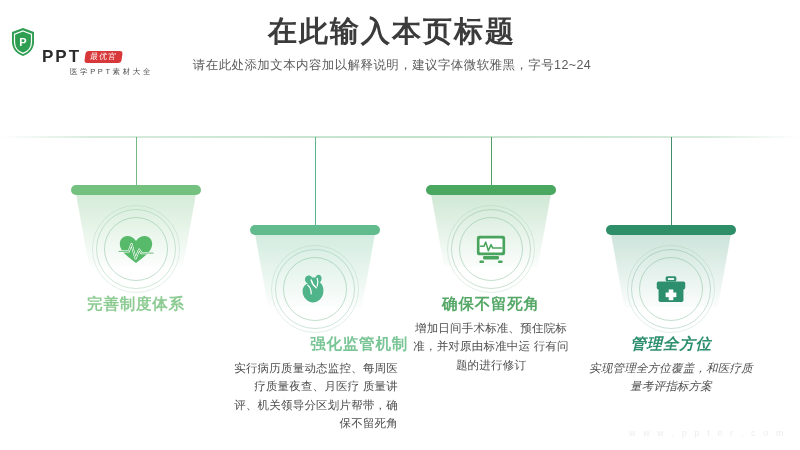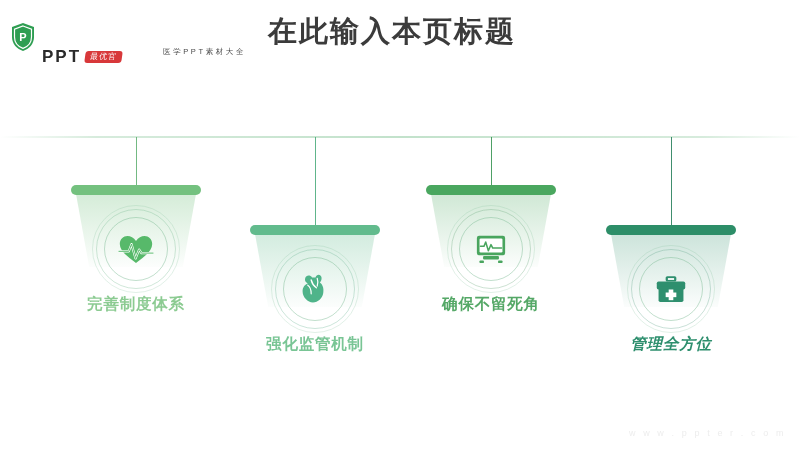--- a/index.html
+++ b/index.html
@@ -5,21 +5,21 @@
   html,body{margin:0;padding:0;}
   body{
     width:800px;height:450px;overflow:hidden;
     background:#ffffff;
     font-family:"Liberation Sans","DejaVu Sans",sans-serif;
     position:relative;
   }
   
   .logo{position:absolute;left:10px;top:8px;display:flex;align-items:center;gap:6px;}
   .logo-shield{width:26px;height:30px;flex:none;}
-  .logo-text{display:flex;flex-direction:row;gap:13px;margin-top:40px;}
+  .logo-text{display:flex;flex-direction:column;gap:3px;margin-top:40px;}
   .logo-row1{display:flex;align-items:center;gap:4px;}
   .logo-ppt{font-size:17px;font-weight:bold;color:#2b2b2b;letter-spacing:2px;line-height:1;}
   .logo-badge{background:#d8383a;color:#fff;font-size:8px;line-height:1;
     padding:2px 5px;border-radius:3px;letter-spacing:1px;transform:skewX(-8deg);}
   .logo-sub{font-size:7.5px;color:#4a4a4a;letter-spacing:2.6px;line-height:1;padding-left:28px;}
 
   
   .header{position:absolute;left:0;right:16px;top:14px;text-align:center;}
   .title{font-size:29px;font-weight:bold;color:#3b3b3b;letter-spacing:2px;line-height:1.2;}
   .subline{font-size:12.5px;color:#5b5b5b;line-height:1.75;margin-top:6px;letter-spacing:.4px;}
@@ -68,20 +68,21 @@
       <span class="logo-ppt">PPT</span>
       <span class="logo-badge">最优官</span>
     </div>
     <div class="logo-sub">医学PPT素材大全</div>
   </div>
 </div>
 
 <div class="header">
   <div class="title">在此输入本页标题</div>
   <div class="subline">
+    <div>请在此处添加文本内容加以解释说明，建议字体微软雅黑，字号12~24</div>
   </div>
 </div>
 
 <div class="ceiling"></div>
 
 <div class="stage">
 
   <div class="col" style="left:43px;top:137px;">
     <div class="cord" style="height:48px;background:#5aad6c;"></div>
     <div class="lamp" style="top:48px;">
@@ -114,22 +115,23 @@
         <svg viewBox="0 0 36 38" width="31" height="33">
           <path d="M14 5 C12 2 7 2 6 6 C5 9 7 11 9 12 C6 13 3 16 3 21
                    C3 28 9 34 15 34 C21 34 26 29 27 23 C28 17 26 13 23 11
                    C25 9 26 5 24 3 C22 1 19 2 18 5 Z" fill="#4fb48a"></path>
           <path d="M13 8 C14 12 16 15 19 17" fill="none" stroke="#ffffff" stroke-width="1.6" stroke-linecap="round"></path>
           <path d="M20 6 C21 9 21 12 20 15" fill="none" stroke="#ffffff" stroke-width="1.4" stroke-linecap="round"></path>
           <path d="M9 14 C12 16 13 20 13 24" fill="none" stroke="#ffffff" stroke-width="1.4" stroke-linecap="round"></path>
         </svg>
       </div>
     </div>
-    <div style="position:absolute;top:198px;left:0;width:186px;">
+    <div style="position:absolute;top:198px;left:0;width:186px;text-align:right;">
       <div class="heading" style="color:#79c595;">强化监管机制</div>
+      <div class="desc">实行病历质量动态监控、每周医疗质量夜查、月医疗 质量讲评、机关领导分区划片帮带，确保不留死角</div>
     </div>
   </div>
 
   <div class="col" style="left:398px;top:137px;">
     <div class="cord" style="height:48px;background:#2f8f4b;"></div>
     <div class="lamp" style="top:48px;">
       <div class="bar" style="background:#4aa75f;"></div>
       <div class="cone" style="background:linear-gradient(180deg,rgba(74,167,95,.26),rgba(74,167,95,.02));"></div>
     </div>
     <div class="ring" style="top:72px;border:1px solid rgba(110,170,125,.35);">
@@ -139,20 +141,21 @@
           <rect x="6" y="5" width="26" height="16" rx="1.5" fill="#ffffff"></rect>
           <path d="M7 14 H11 L13 9 L16 19 L19 12 L21 16 H31" fill="none" stroke="#49a55e" stroke-width="1.7" stroke-linecap="round" stroke-linejoin="round"></path>
           <rect x="10" y="25" width="18" height="4" rx="1.2" fill="#49a55e"></rect>
           <rect x="6" y="30" width="5" height="3" rx="1" fill="#49a55e"></rect>
           <rect x="27" y="30" width="5" height="3" rx="1" fill="#49a55e"></rect>
         </svg>
       </div>
     </div>
     <div style="position:absolute;top:158px;left:0;width:186px;">
       <div class="heading" style="color:#55a867;">确保不留死角</div>
+      <div class="desc">增加日间手术标准、预住院标准，并对原由标准中运 行有问题的进行修订</div>
     </div>
   </div>
 
   <div class="col" style="left:578px;top:137px;">
     <div class="cord" style="height:88px;background:#1f7a55;"></div>
     <div class="lamp" style="top:88px;">
       <div class="bar" style="background:#2d8e68;"></div>
       <div class="cone" style="background:linear-gradient(180deg,rgba(45,142,104,.24),rgba(45,142,104,.02));"></div>
     </div>
     <div class="ring" style="top:112px;border:1px solid rgba(100,165,140,.35);">
@@ -162,18 +165,19 @@
           <rect x="14.5" y="3.2" width="7" height="2" fill="#ffffff"></rect>
           <rect x="2" y="7" width="32" height="9" rx="2" fill="#2e8f6e"></rect>
           <rect x="4" y="13" width="28" height="17" rx="2" fill="#2e8f6e"></rect>
           <rect x="15.4" y="16" width="5.2" height="12" fill="#ffffff"></rect>
           <rect x="12" y="19.4" width="12" height="5.2" fill="#ffffff"></rect>
         </svg>
       </div>
     </div>
     <div style="position:absolute;top:198px;left:0;width:186px;font-style:italic;">
       <div class="heading" style="color:#2e8f6e;">管理全方位</div>
+      <div class="desc">实现管理全方位覆盖，和医疗质量考评指标方案</div>
     </div>
   </div>
 
 </div>
 
 <div class="watermark">w w w . p p t e r . c o m</div>
 
 </body></html>

